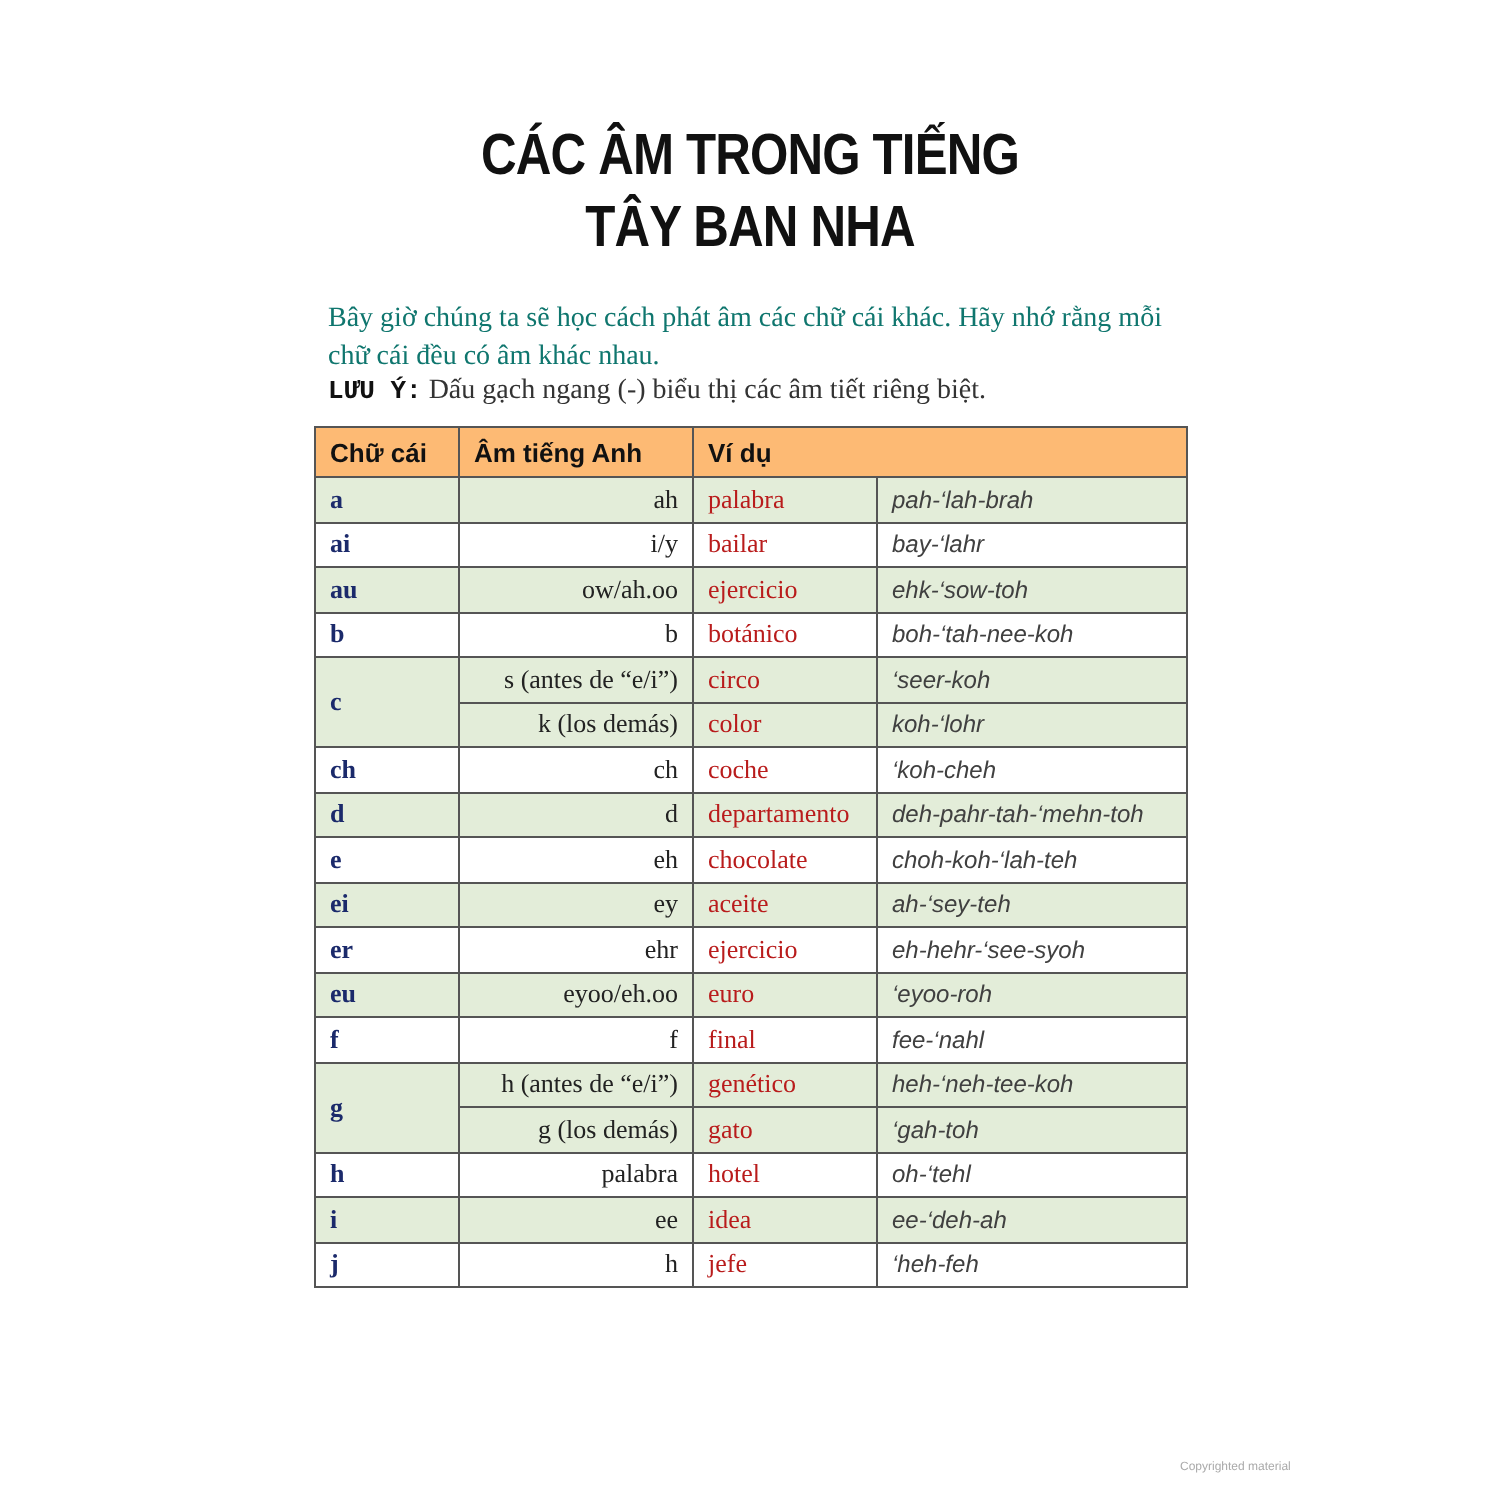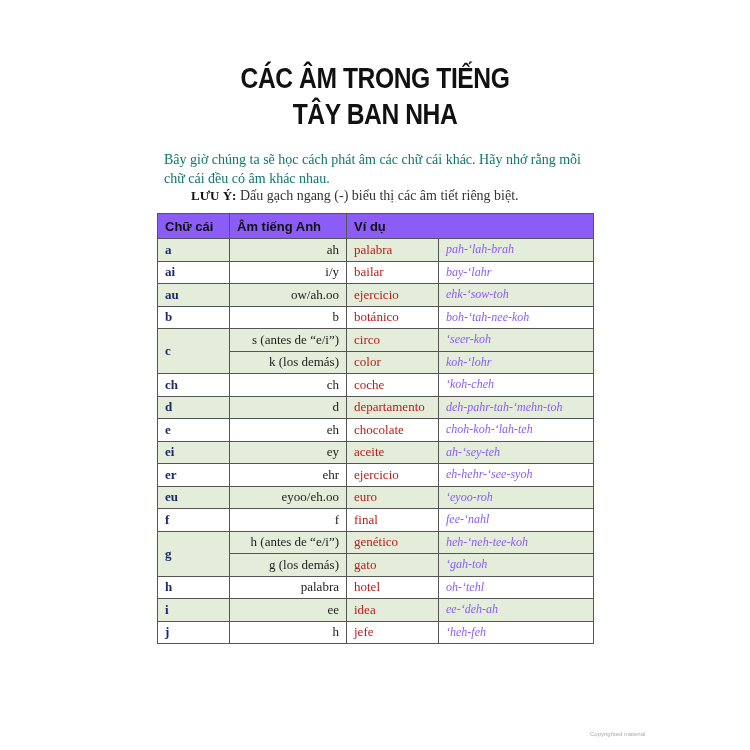--- a/index.html
+++ b/index.html
@@ -2,29 +2,29 @@
 <html><head>
 <meta charset="utf-8">
 <style>
   html, body { margin:0; padding:0; background:#fff; }
   body { width:750px; height:750px; position:relative; overflow:hidden; font-family:"Liberation Serif", serif; color:#222; }
   .title { position:absolute; left:0; width:750px; text-align:center; font-family:"Liberation Sans", sans-serif; font-weight:bold; font-size:29px; letter-spacing:-0.5px; color:#111; transform:scaleX(0.85); transform-origin:center; }
   .title.l1 { top:62px; }
   .title.l2 { top:98px; }
   .intro { position:absolute; left:164px; top:150px; width:440px; font-size:14px; line-height:19px; color:#0f766e; }
   .note { position:absolute; left:164px; top:188px; font-size:14px; color:#333; }
-  .note b { font-family:Liberation Serif, serif; font-size:13px; color:#111;margin-left:27px; }
+  .note b { font-family:Liberation Mono, monospace; font-size:13px; color:#111; }
   table { position:absolute; left:157px; top:213px; width:437px; border-collapse:collapse; font-size:13px; }
   td, th { border:1px solid #555; padding:0 7px; height:21.5px; text-align:left; }
-  th { background:#8b5cf6; font-family:"Liberation Sans", sans-serif; font-weight:bold; font-size:13px; height:24px; color:#111; }
+  th { background:#fdba74; font-family:"Liberation Sans", sans-serif; font-weight:bold; font-size:13px; height:24px; color:#111; }
   tr.g td { background:#e3edd9; }
   td.l { font-weight:bold; color:#1b2a6b; width:57px; }
   td.s { width:102px; color:#222;text-align:right; }
   td.e { width:77px; color:#b91c1c; }
-  td.p { font-family:Liberation Serif, serif; font-style:italic; font-size:12px; color:#8b5cf6; }
+  td.p { font-family:Liberation Sans, sans-serif; font-style:italic; font-size:12px; color:#404040; }
   .copy { position:absolute; left:590px; top:731px; font-size:6px; color:#aaa; font-family:"Liberation Sans", sans-serif; }
 </style>
 </head>
 <body>
 
 <div class="title l1">CÁC ÂM TRONG TIẾNG</div>
 <div class="title l2">TÂY BAN NHA</div>
 <div class="intro">Bây giờ chúng ta sẽ học cách phát âm các chữ cái khác. Hãy nhớ rằng mỗi chữ cái đều có âm khác nhau.</div>
 <div class="note"><b>LƯU Ý:</b><span> Dấu gạch ngang (-) biểu thị các âm tiết riêng biệt.</span></div>
 

